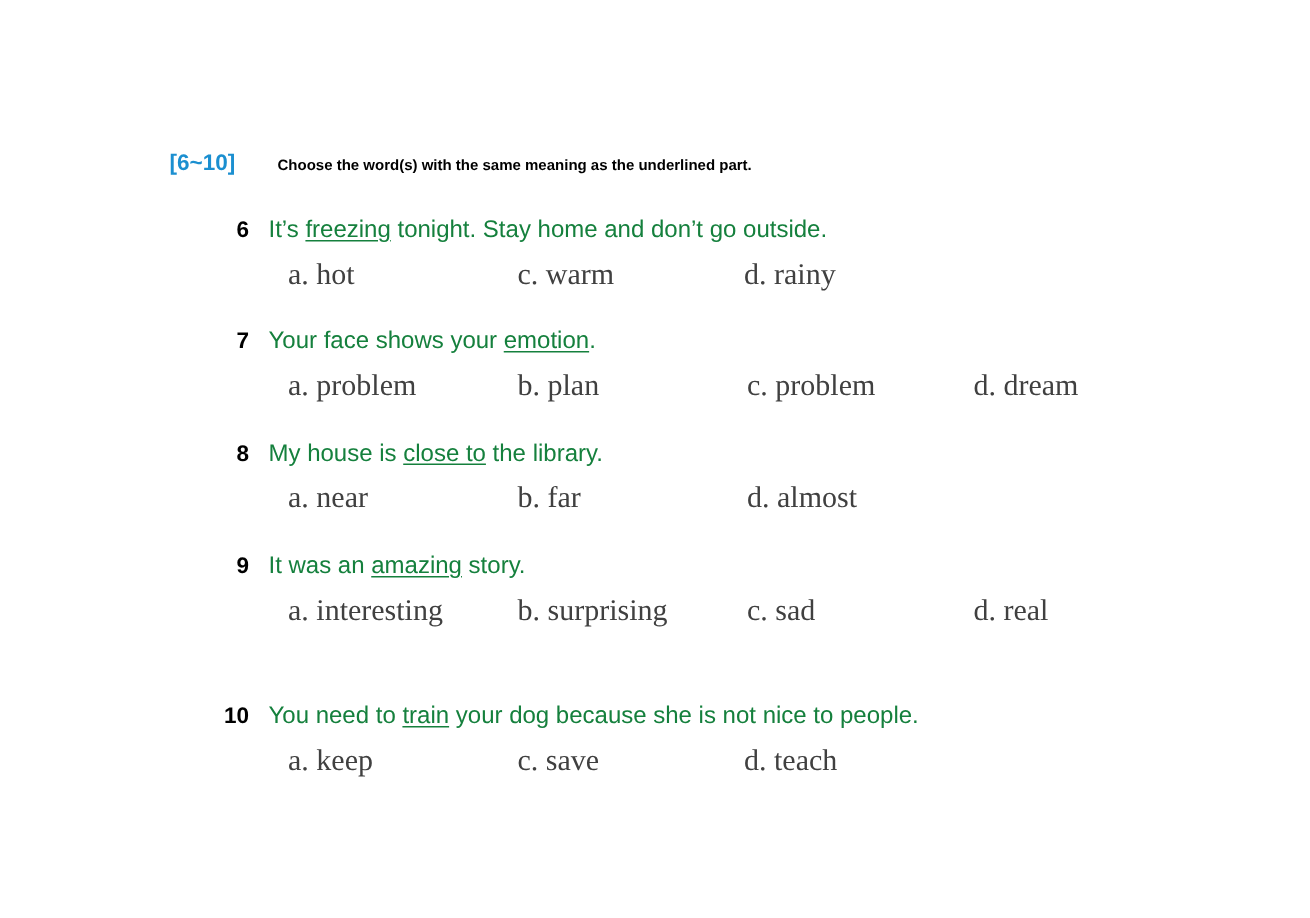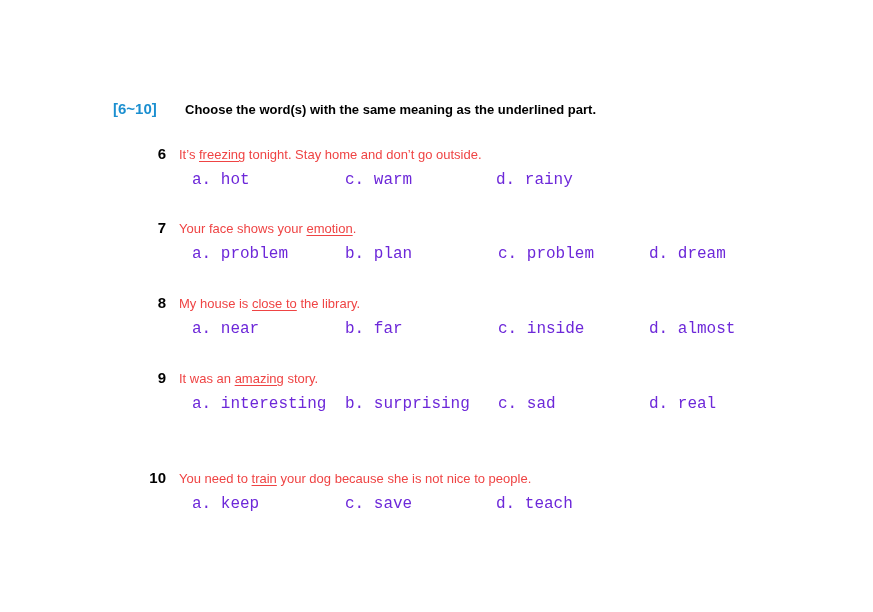--- a/index.html
+++ b/index.html
@@ -30,21 +30,21 @@
     font-family: "Liberation Sans", sans-serif;
     font-weight: bold;
     font-size: 15px;
     color: #1b8fd0;
     width: 72px;
     letter-spacing: 0px;
   }
   .directions {
     font-family: "Liberation Sans", sans-serif;
     font-weight: bold;
-    font-size: 13px;
+    font-size: 10px;
     color: #000000;
   }
   .qblock {
     position: absolute;
     left: 113px;
     width: 740px;
   }
   .qhead {
     display: flex;
     align-items: baseline;
@@ -54,37 +54,37 @@
     font-weight: bold;
     font-size: 15px;
     color: #000000;
     width: 66px;
     text-align: right;
     padding-right: 13px;
     box-sizing: border-box;
   }
   .qtext {
     font-family: "Liberation Sans", sans-serif;
-    font-size: 13px;
-    color: #ef4444;
+    font-size: 16px;
+    color: #15803d;
     white-space: pre;
   }
   .ul {
     text-decoration: underline;
     text-underline-offset: 2px;
   }
   .choices {
     display: flex;
     margin-top: 9px;
     padding-left: 79px;
   }
   .choice {
-    font-family: Liberation Mono, monospace;
-    font-size: 16px;
-    color: #6d28d9;
+    font-family: Liberation Serif, serif;
+    font-size: 20px;
+    color: #404040;
     white-space: pre;
   }
   .c0 { width: 153px; }
   .c1 { width: 153px; }
   .c2 { width: 151px; }
   .c3 { width: 150px; }
 </style>
 </head>
 <body>
 
@@ -121,21 +121,20 @@
   </div>
 
   <div class="qblock" style="top:294px;">
     <div class="qhead">
       <div class="qnum">8</div>
       <div class="qtext"><span>My house is </span><span class="ul">close to</span><span> the library.</span></div>
     </div>
     <div class="choices">
       <div class="choice c0">a. near</div>
       <div class="choice c1">b. far</div>
-      <div class="choice c2">c. inside</div>
       <div class="choice c3">d. almost</div>
     </div>
   </div>
 
   <div class="qblock" style="top:369px;">
     <div class="qhead">
       <div class="qnum">9</div>
       <div class="qtext"><span>It was an </span><span class="ul">amazing</span><span> story.</span></div>
     </div>
     <div class="choices">

